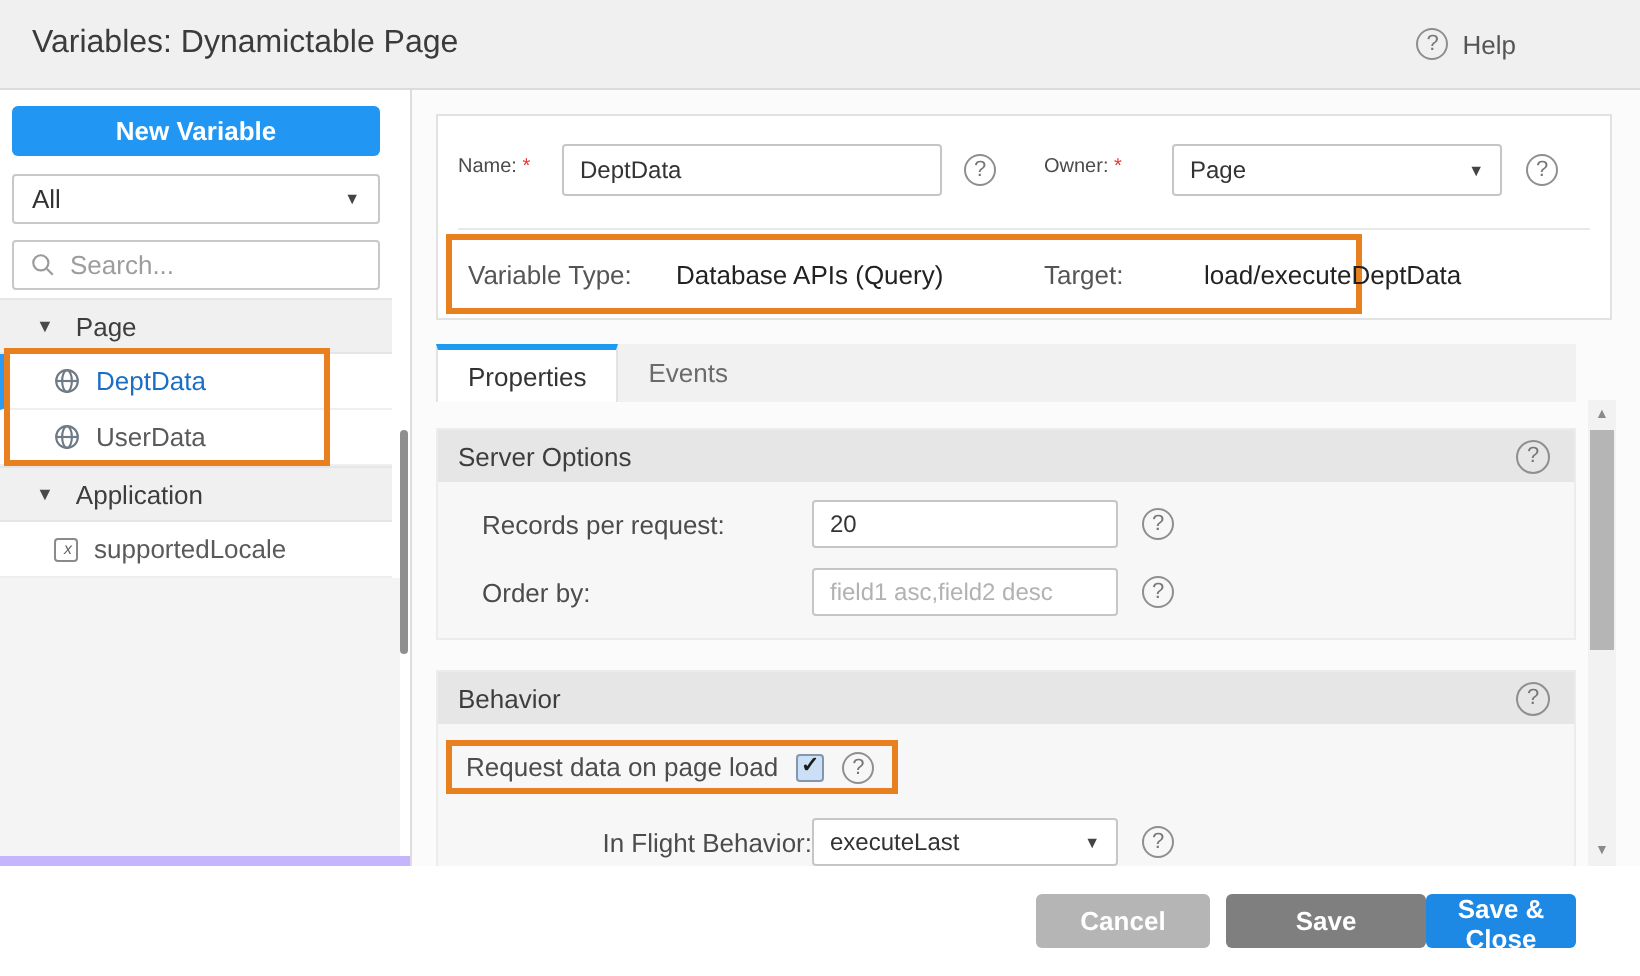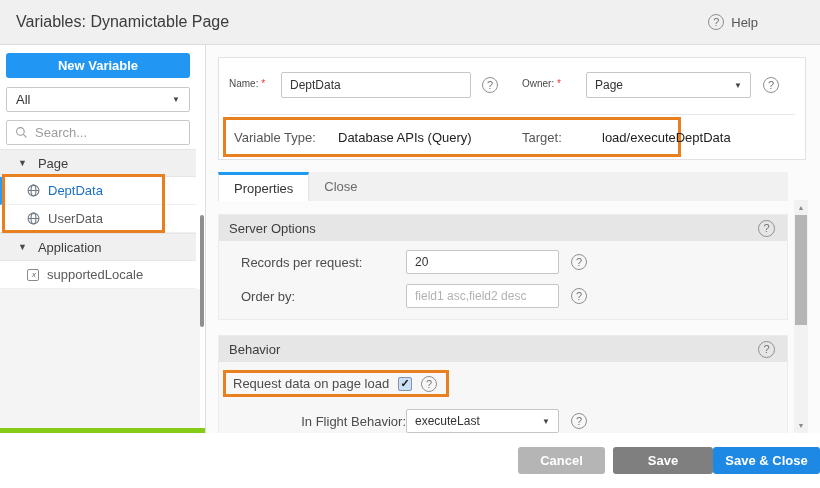--- a/index.html
+++ b/index.html
@@ -1,17 +1,17 @@
 <!DOCTYPE html>
 <html><head>
 <meta charset="utf-8">
 <style>
   * { margin:0; padding:0; box-sizing:border-box; }
   body { width:820px; height:488px; font-family:"Liberation Sans", sans-serif; background:#fff; }
-  .screen { position:relative; width:820px; height:488px; background:#84cc16; overflow:hidden;padding-left:12px; }
+  .screen { position:relative; width:820px; height:488px; background:#c4b5fd; overflow:hidden;padding-left:12px; }
 
   
   .hdr { position:absolute; left:0; top:0; width:820px; height:45px; background:#f0f0f0; border-bottom:1px solid #dcdcdc; }
   .hdr-title { position:absolute; left:16px; top:13px; font-size:16px; color:#3b3b3b; }
   .hdr-help { position:absolute; right:62px; top:14px; display:flex; align-items:center; gap:7px; font-size:13px; color:#555; cursor:pointer; }
 
   .qicon { width:16px; height:16px; min-width:16px; border:1px solid #8f8f8f; border-radius:50%; display:inline-flex; align-items:center; justify-content:center; font-size:11px; color:#777; background:transparent; }
   .qicon::after { content:"?"; }
 
   
@@ -81,21 +81,21 @@
   .v-scrollbar .arrow { position:absolute; left:0; width:14px; text-align:center; font-size:7px; color:#8a8a8a; cursor:pointer; }
   .v-scrollbar .arrow.up { top:4px; }
   .v-scrollbar .arrow.down { bottom:4px; }
   .v-scrollbar .thumb { position:absolute; left:1px; top:15px; width:12px; height:110px; background:#b5b5b5; cursor:grab; }
 
   
   .ftr { position:absolute; left:0; top:433px; width:820px; height:55px; background:#fff; }
   .btn { position:absolute; top:14px; height:27px; border:none; border-radius:3px; color:#fff; font-size:13px; font-weight:bold; font-family:inherit; cursor:pointer; }
   .btn.cancel { left:518px; width:87px; background:#b5b5b5; }
   .btn.save { left:613px; width:100px; background:#7f7f7f; }
-  .btn.save-close { left:713px; width:107px; background:#1e88e5; }
+  .btn.save-close { left:713px; width:75px; background:#1e88e5; }
 </style>
 </head>
 <body>
 
 <div class="screen">
 
   <div class="hdr">
     <div class="hdr-title">Variables: Dynamictable Page</div>
     <div class="hdr-help">
       <span class="qicon"></span>
@@ -175,21 +175,21 @@
       <div class="type-box">
         <span class="tb-lab vt-lab">Variable Type:</span>
         <span class="tb-val vt-val">Database APIs (Query)</span>
         <span class="tb-lab tg-lab">Target:</span>
         <span class="tb-val tg-val">load/executeDeptData</span>
       </div>
     </div>
 
     <div class="tabs">
       <div class="tab active">Properties</div>
-      <div class="tab">Close</div>
+      <div class="tab">Events</div>
     </div>
 
     <div class="panel">
 
       <div class="prop-section">
         <div class="section-header">
           <span>Server Options</span>
           <span class="qicon"></span>
         </div>
         <div class="prop-row">

